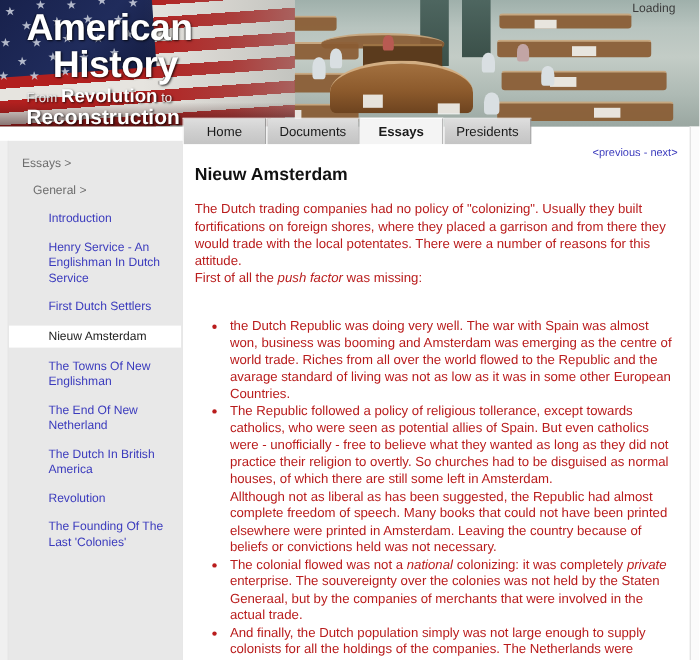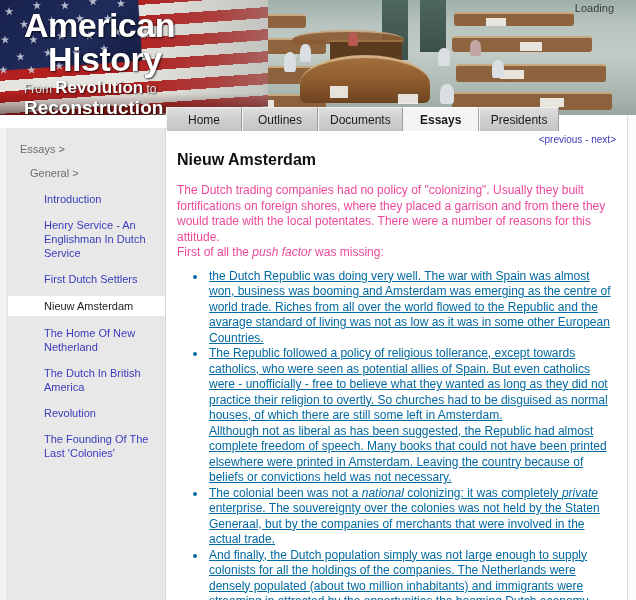--- a/index.html
+++ b/index.html
@@ -281,36 +281,35 @@
   h1.page-title {
     font-size: 16px;
     font-weight: bold;
     color: #111111;
     margin: 4px 0 14px 0;
     line-height: 18px;
   }
   p.body-text {
     font-size: 12px;
     line-height: 15.5px;
-    color: #ec4899;
+    color: #b91c1c;
     margin: 0 0 0 0;
   }
-  p.body-text.tight { margin-bottom: 8px; }
+  p.body-text.tight { margin-bottom: 28px; }
   ul.reasons {
     margin: 0 0 14px 0;
     padding-left: 30px;
     list-style: disc;
   }
   ul.reasons li {
     font-size: 12px;
     line-height: 15.5px;
-    color: #0369a1;
+    color: #b91c1c;
     margin-bottom: 0;
     padding-left: 2px;
-    text-decoration: underline;
   }
   ul.reasons li p {
     margin: 0;
     font-size: 12px;
     line-height: 15.5px;
   }
   em { font-style: italic; }
 
   .right-edge {
     position: absolute;
@@ -407,39 +406,39 @@
       </div>
       <div class="logo-sub2">Reconstruction</div>
 
     </div>
 
     <div class="loading-label">Loading</div>
   </div>
 
   <div class="tabbar">
     <div class="tab">Home</div>
-    <div class="tab">Outlines</div>
     <div class="tab">Documents</div>
     <div class="tab active">Essays</div>
     <div class="tab">Presidents</div>
   </div>
 
   <div class="content-row">
 
     <div class="left-rail"></div>
 
     <div class="sidebar">
       <div class="crumb c0">Essays &gt;</div>
       <div class="crumb c1">General &gt;</div>
 
       <div class="navlink">Introduction</div>
       <div class="navlink">Henry Service - An Englishman In Dutch Service</div>
       <div class="navlink">First Dutch Settlers</div>
       <div class="navlink current">Nieuw Amsterdam</div>
-      <div class="navlink">The Home Of New Netherland</div>
+      <div class="navlink">The Towns Of New Englishman</div>
+      <div class="navlink">The End Of New Netherland</div>
       <div class="navlink">The Dutch In British America</div>
       <div class="navlink">Revolution</div>
       <div class="navlink">The Founding Of The Last 'Colonies'</div>
 
     </div>
 
     <div class="main">
       <div class="prevnext">
         <span>&lt;previous</span>
         <span class="sep">-</span>
@@ -456,21 +455,21 @@
 
       <ul class="reasons">
         <li>
           <p>the Dutch Republic was doing very well. The war with Spain was almost won, business was booming and Amsterdam was emerging as the centre of world trade. Riches from all over the world flowed to the Republic and the avarage standard of living was not as low as it was in some other European Countries.</p>
         </li>
         <li>
           <p>The Republic followed a policy of religious tollerance, except towards catholics, who were seen as potential allies of Spain. But even catholics were - unofficially - free to believe what they wanted as long as they did not practice their religion to overtly. So churches had to be disguised as normal houses, of which there are still some left in Amsterdam.</p>
           <p>Allthough not as liberal as has been suggested, the Republic had almost complete freedom of speech. Many books that could not have been printed elsewhere were printed in Amsterdam. Leaving the country because of beliefs or convictions held was not necessary.</p>
         </li>
         <li>
-          <p><span>The colonial been was not a </span><em>national</em><span> colonizing: it was completely </span><em>private</em><span> enterprise. The souvereignty over the colonies was not held by the Staten Generaal, but by the companies of merchants that were involved in the actual trade.</span></p>
+          <p><span>The colonial flowed was not a </span><em>national</em><span> colonizing: it was completely </span><em>private</em><span> enterprise. The souvereignty over the colonies was not held by the Staten Generaal, but by the companies of merchants that were involved in the actual trade.</span></p>
         </li>
         <li>
           <p>And finally, the Dutch population simply was not large enough to supply colonists for all the holdings of the companies. The Netherlands were densely populated (about two million inhabitants) and immigrants were streaming in attracted by the opportunities the booming Dutch economy seemed to offer. Quite a large number of the employees of the Dutch East and West India Companies came from Germany and Scandinavia.</p>
         </li>
       </ul>
 
     </div>
   </div>
 
   <div class="right-edge"></div>

